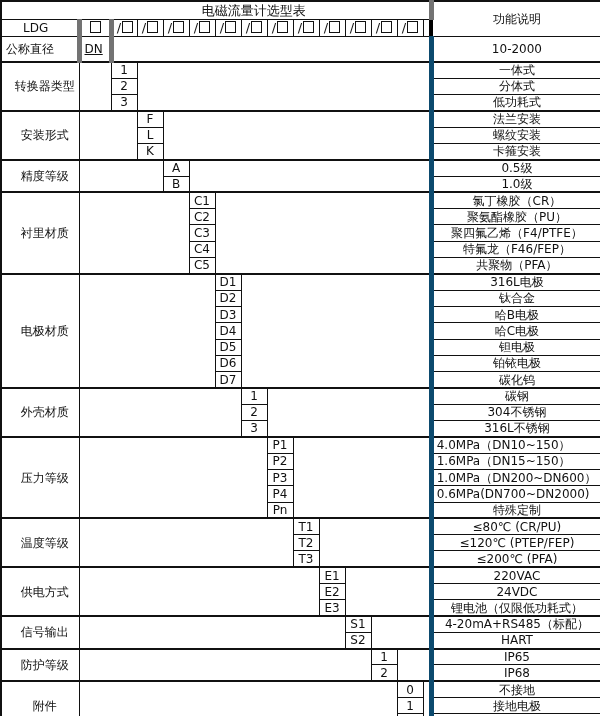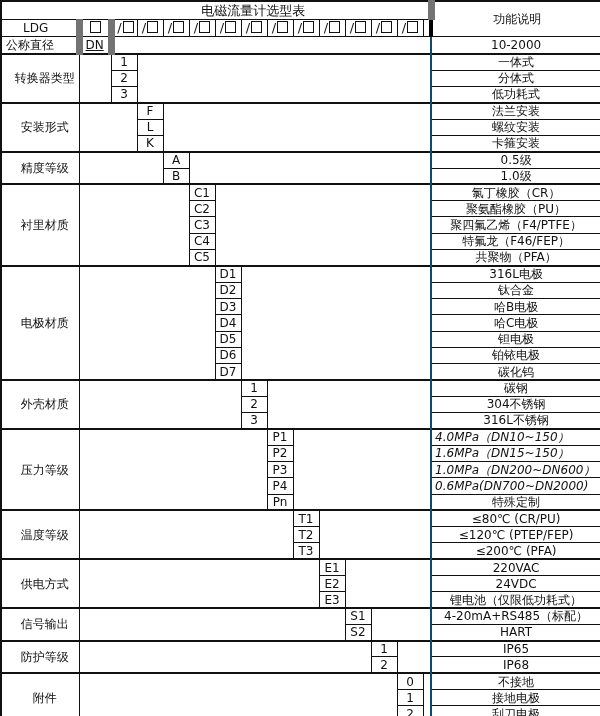--- a/index.html
+++ b/index.html
@@ -18,37 +18,37 @@
     font-size:12px;
     line-height:1;
     text-align:center;
     vertical-align:middle;
     overflow:hidden;
     white-space:nowrap;
   }
   tr{height:16.3px;}
   tr.r-title{height:18px;}
   tr.r-codes{height:17px;}
-  tr.r-dn{height:18px;}
+  tr.r-dn{height:26px;}
 
   
-  .br{border-right:7px solid #737373;}
+  .br{border-right:5px solid #737373;}
   .bb{border-bottom:1px solid #111;}
   .bl{border-left:4px solid #000000;}
   .code{border:1px solid #111;}
   .slot{border:1px solid #111;}
-  .desc{border-left:2px solid #0c4a6e;border-bottom:1px solid #111;}
+  .desc{border-left:5px solid #0c4a6e;border-bottom:1px solid #111;}
   tr.bs > td{border-top:2px solid #111;}
 
   .title-cell{font-size:13px;}
   .ldg{text-align:left;padding-left:21px;}
   .dn-label{text-align:left;padding-left:4px;}
   .dn-code{text-align:left;padding-left:3px;text-decoration:underline;}
   .cat{border-right:1px solid #111;padding-left:9px;}
-  .al{text-align:left;padding-left:3px;font-style:italic;}
+  .al{text-align:left;padding-left:3px;}
 
   
   .sq{
     display:inline-block;
     width:9px;height:10px;
     border:1px solid #111;
     vertical-align:middle;
     margin-top:-2px;
   }
   .slash{

